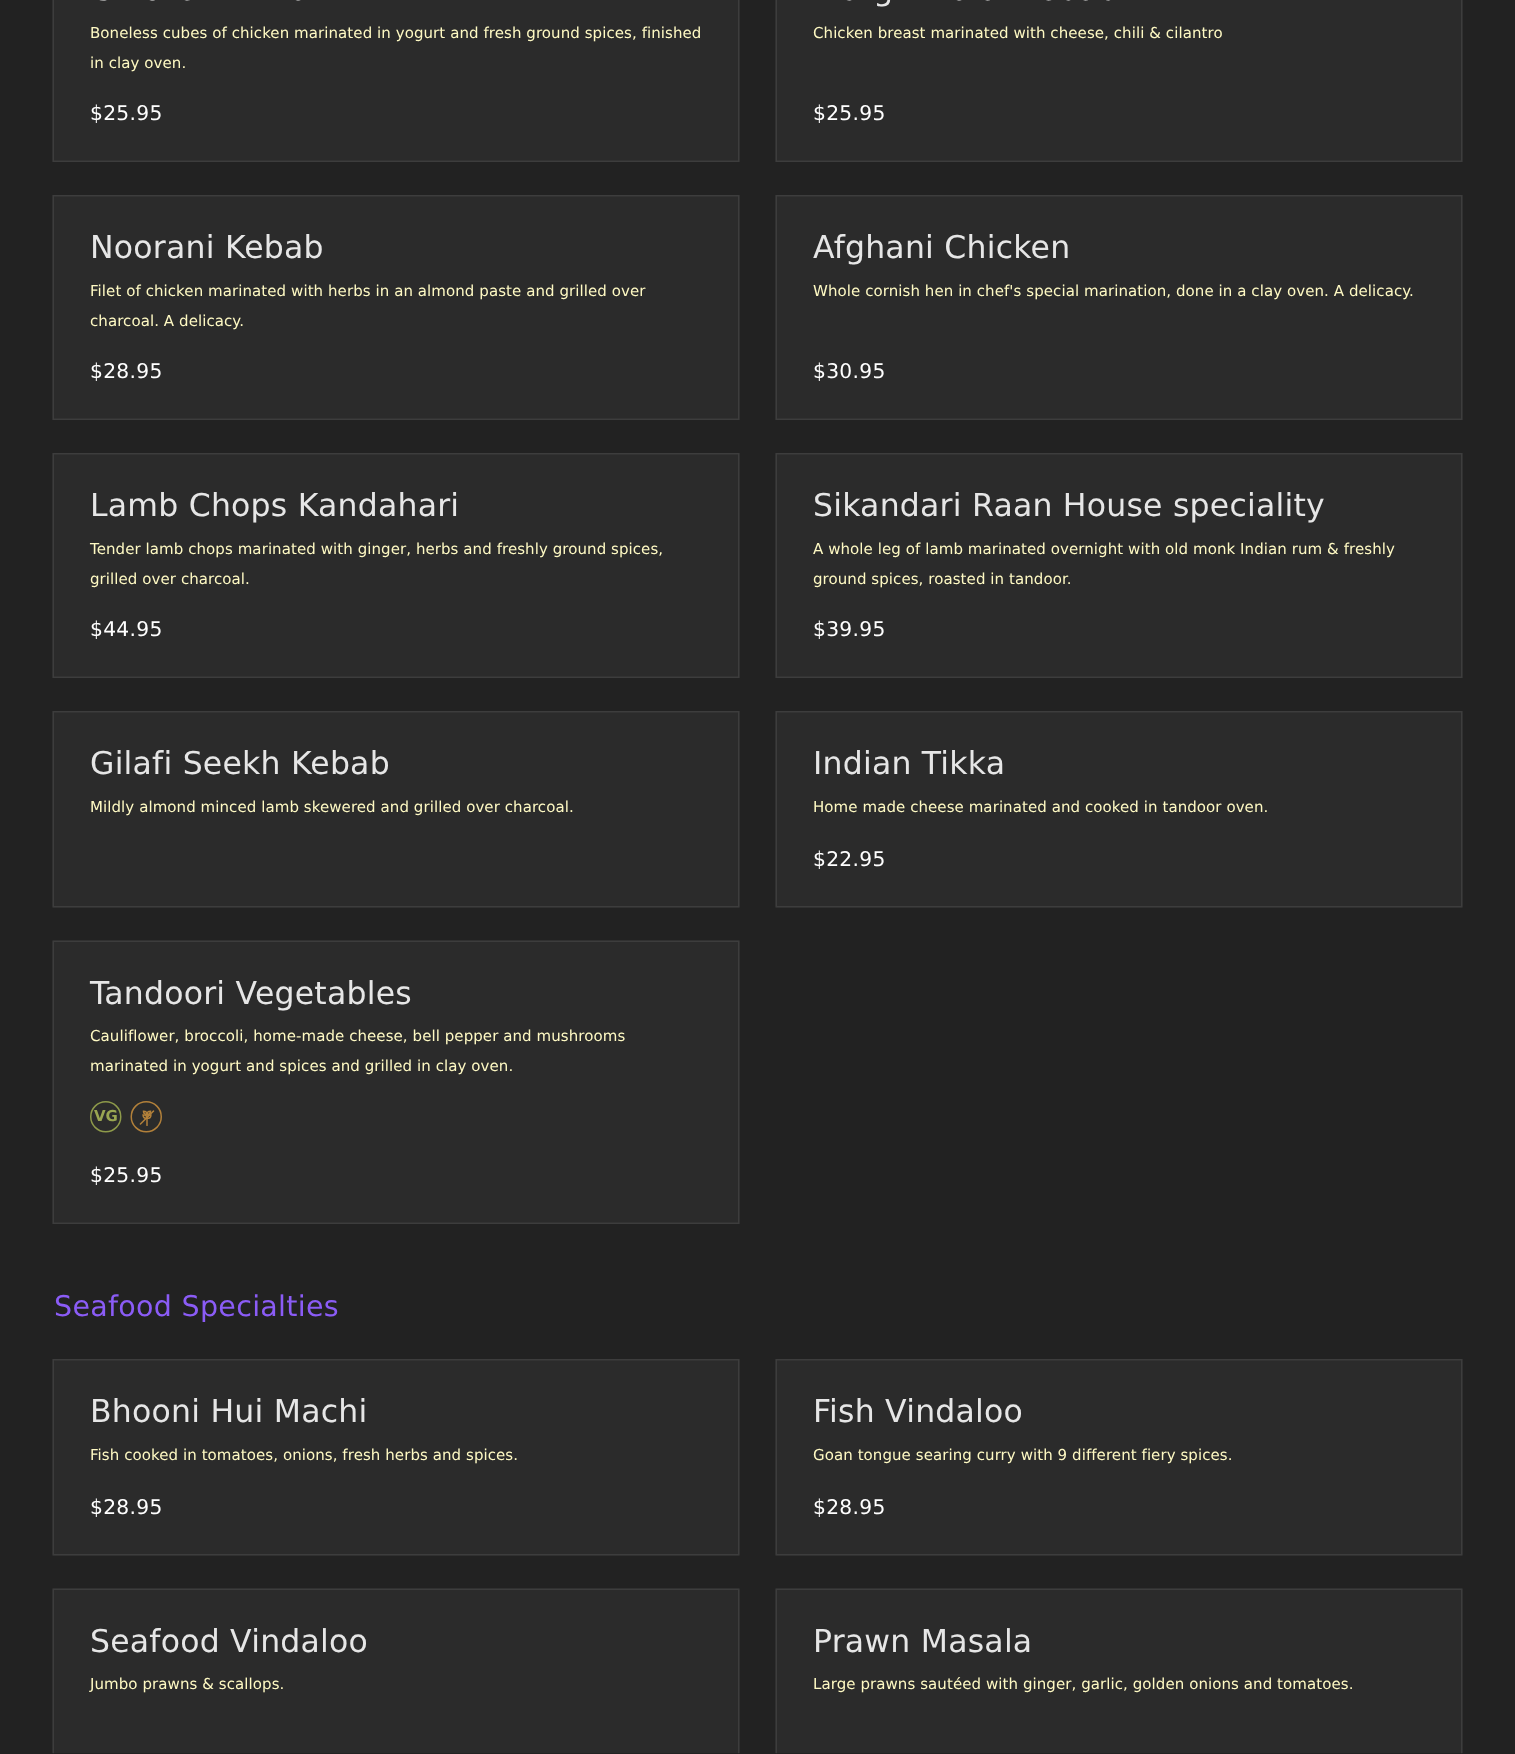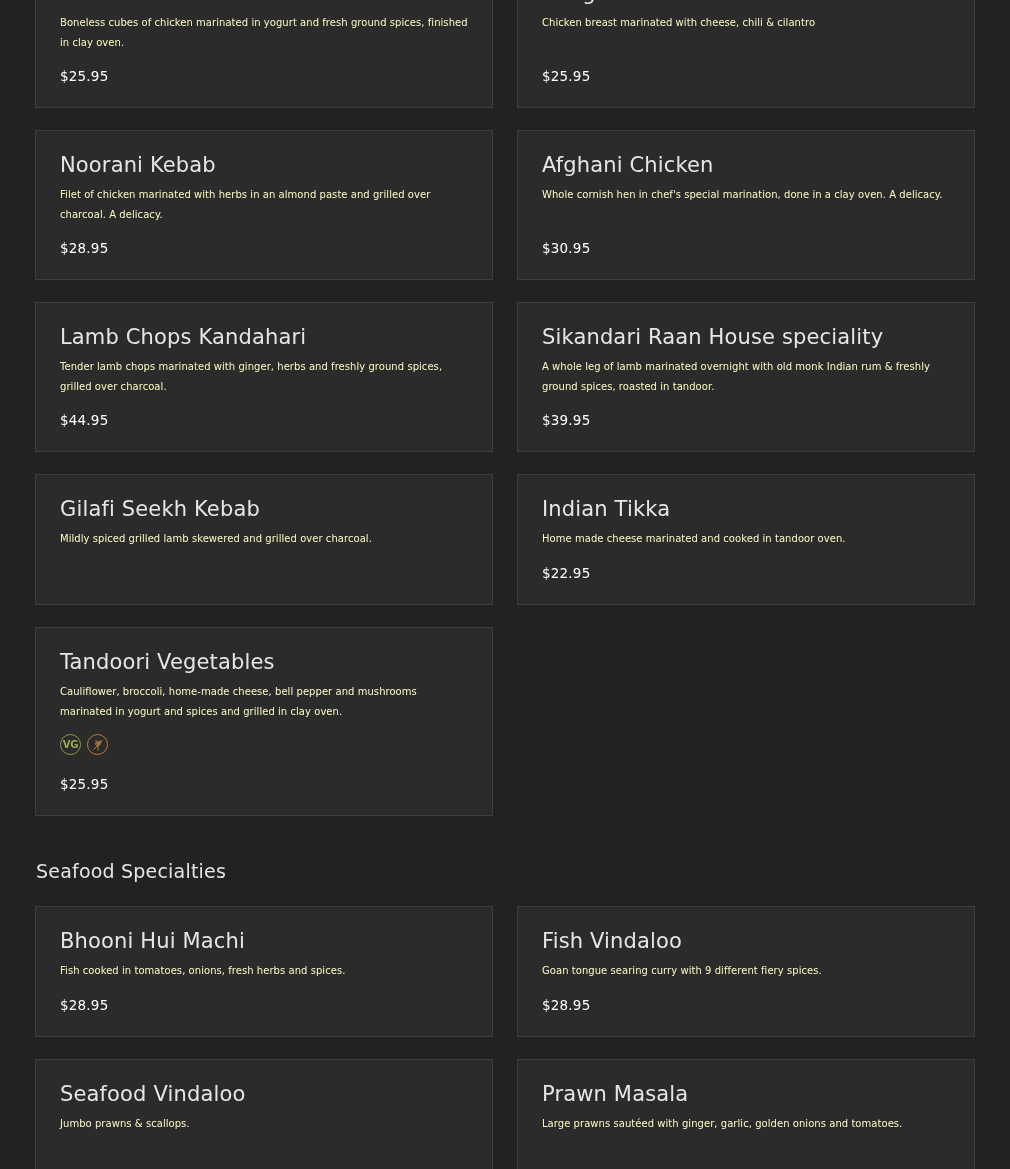--- a/index.html
+++ b/index.html
@@ -106,21 +106,21 @@
   }
 
   .badge-gf svg { display: block; }
 
   
   .section-header {
     position: absolute;
     left: 36px;
     font-size: 19px;
     line-height: 26px;
-    color: #e5e5e5;
+    color: #8b5cf6;
     font-weight: 400;
     letter-spacing: 0.2px;
   }
   #header-seafood { top: 858px; }
 
   #grid-seafood { top: 906px; }
 </style>
 </head>
 <body>
 
@@ -164,21 +164,21 @@
   </div>
       <div class="card">
     <div class="card-title">Sikandari Raan House speciality</div>
     <div class="card-desc">A whole leg of lamb marinated overnight with old monk Indian rum &amp; freshly ground spices, roasted in tandoor.</div>
 
     <div class="card-spacer"></div>
     <div class="card-price">$39.95</div>
   </div>
       <div class="card">
     <div class="card-title">Gilafi Seekh Kebab</div>
-    <div class="card-desc">Mildly spiced grilled lamb skewered and grilled over charcoal.</div>
+    <div class="card-desc">Mildly almond minced lamb skewered and grilled over charcoal.</div>
 
     <div class="card-spacer"></div>
   </div>
       <div class="card">
     <div class="card-title">Indian Tikka</div>
     <div class="card-desc">Home made cheese marinated and cooked in tandoor oven.</div>
 
     <div class="card-spacer"></div>
     <div class="card-price">$22.95</div>
   </div>

